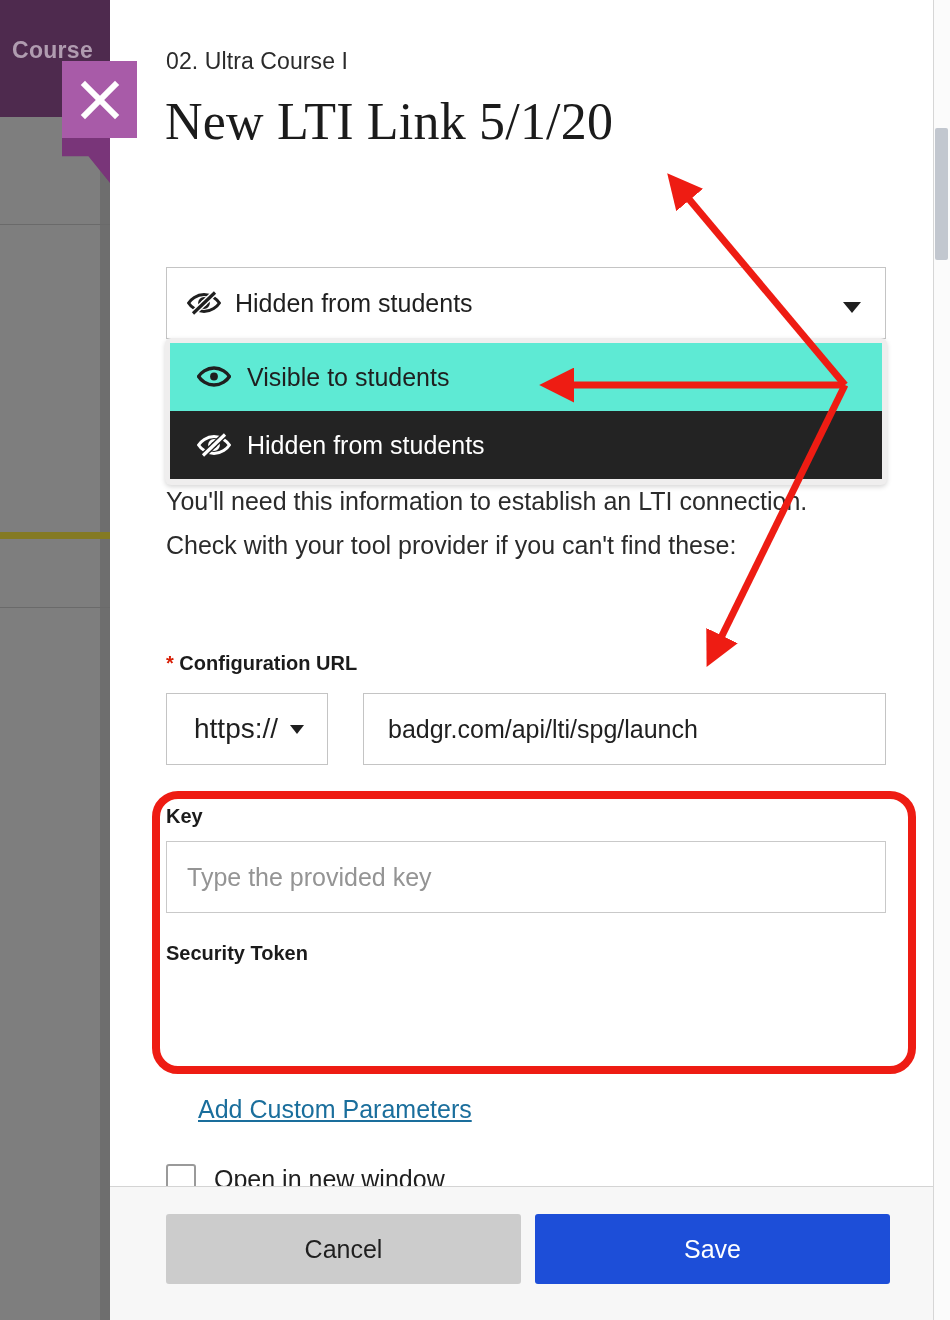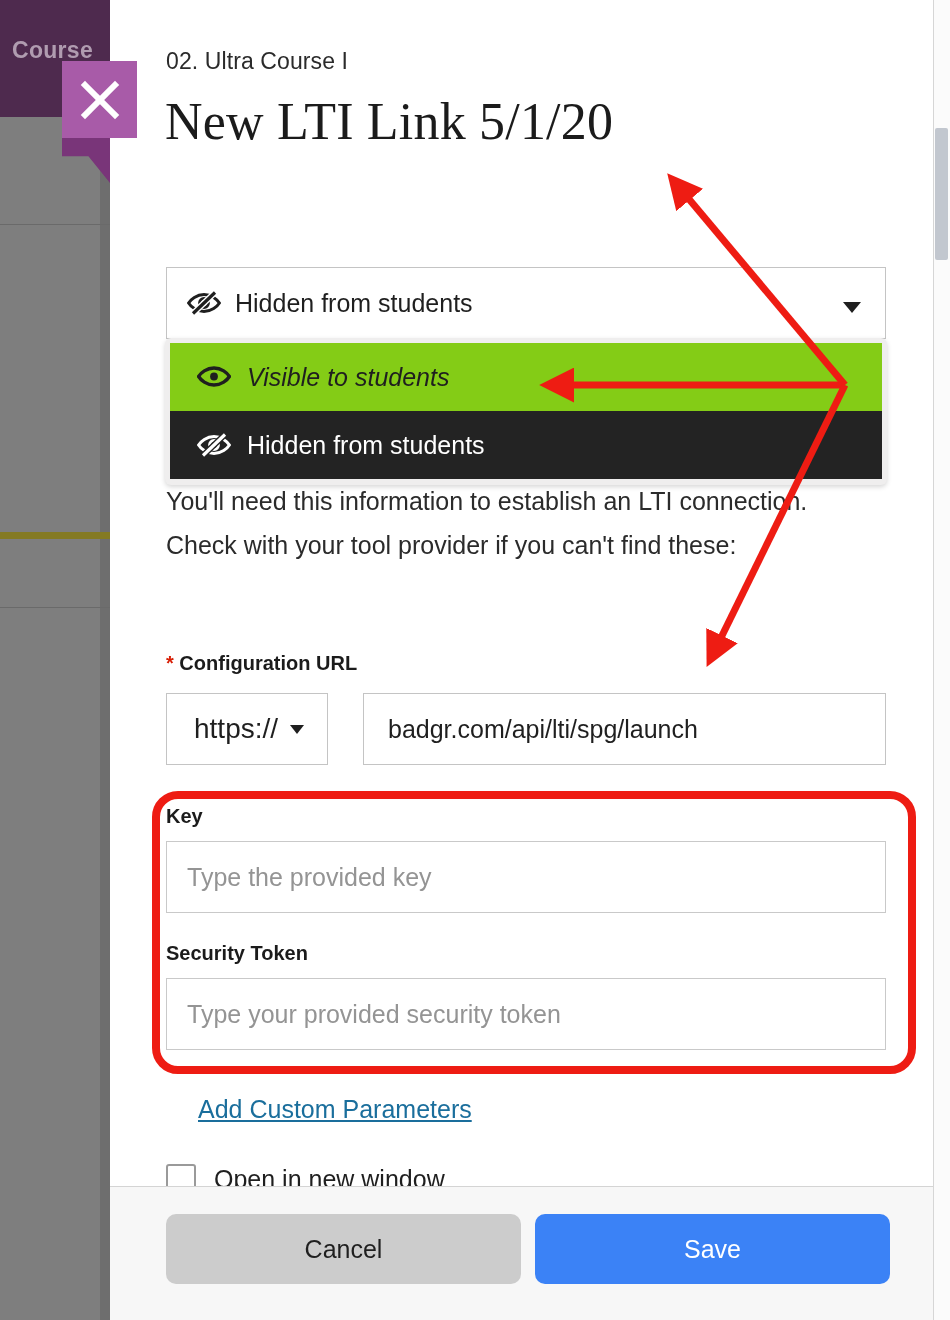--- a/index.html
+++ b/index.html
@@ -75,21 +75,21 @@
   .vs-caret { position: absolute; right: 24px; top: 31px; }
 
   .dropdown-panel {
     position: absolute; left: 55px; top: 127px; width: 722px; height: 147px;
     background: #efeeee; border-radius: 6px; padding: 5px;
     box-shadow: 0 2px 5px rgba(0,0,0,.16);
   }
   .dd-option {
     height: 68px; display: flex; align-items: center; cursor: pointer;
   }
-  .dd-option.is-light { background: #84cc16; font-style: italic; }
+  .dd-option.is-light { background: #5eead4; }
   .dd-option.is-selected { background: #232323; }
   .dd-icon { margin-left: 27px; width: 34px; display:flex; align-items:center; }
   .dd-label { margin-left: 16px; font-size: 25px; }
   .dd-option.is-light .dd-label { color: #1f1f1f; }
   .dd-option.is-selected .dd-label { color: #ffffff; }
 
   .helper-text {
     position: absolute; left: 56px; top: 268px; width: 700px;
     font-size: 25px; line-height: 44px; color: #2b2b2b;
   }
@@ -136,25 +136,25 @@
   .checkbox-row { position: absolute; left: 56px; top: 953px; display:flex; align-items:center; }
   .checkbox-box { width: 30px; height: 30px; border: 2px solid #9a9a9a; background:#fff; border-radius:3px; cursor:pointer; }
   .checkbox-label { margin-left: 18px; font-size: 25px; color: #1f1f1f; }
 
   
   .modal-footer {
     position: absolute; left: 0; top: 1186px; width: 840px; height: 134px;
     background: #f7f7f7; border-top: 1px solid #d4d4d4; z-index: 25;
   }
   .btn {
-    position: absolute; top: 27px; height: 70px; border: 0; border-radius: 10px;
+    position: absolute; top: 27px; height: 70px; border: 0; border-radius: 3px;
     font-family: "Liberation Sans", sans-serif; font-size: 25px; cursor: pointer;
   }
   .btn-cancel { left: 56px; width: 355px; background: #cccccc; color: #1f1f1f; }
-  .btn-save   { left: 425px; width: 355px; background: #3b82f6; color: #ffffff; }
+  .btn-save   { left: 425px; width: 355px; background: #1d4ed8; color: #ffffff; }
 
   
   .scrollbar-track {
     position: absolute; left: 933px; top: 0; width: 17px; height: 1320px;
     background: #fbfbfb; border-left: 1px solid #d6d6d6; z-index: 30;
   }
   .scrollbar-thumb {
     position: absolute; left: 935px; top: 128px; width: 13px; height: 132px;
     background: #c2c7cf; border-radius: 2px; z-index: 31; cursor: grab;
   }
@@ -243,23 +243,20 @@
       <div class="url-input">
         <span class="url-value">badgr.com/api/lti/spg/launch</span>
       </div>
 
       <div class="field-label" id="lbl-key">Key</div>
       <div class="text-input" id="in-key">
         <span class="placeholder">Type the provided key</span>
       </div>
 
       <div class="field-label" id="lbl-token">Security Token</div>
-      <div class="text-input" id="in-token">
-        <span class="placeholder">Type your provided security token</span>
-      </div>
 
       <a class="add-params-link">Add Custom Parameters</a>
 
       <div class="checkbox-row">
         <span class="checkbox-box"></span>
         <span class="checkbox-label">Open in new window</span>
       </div>
 
     </div>
 

